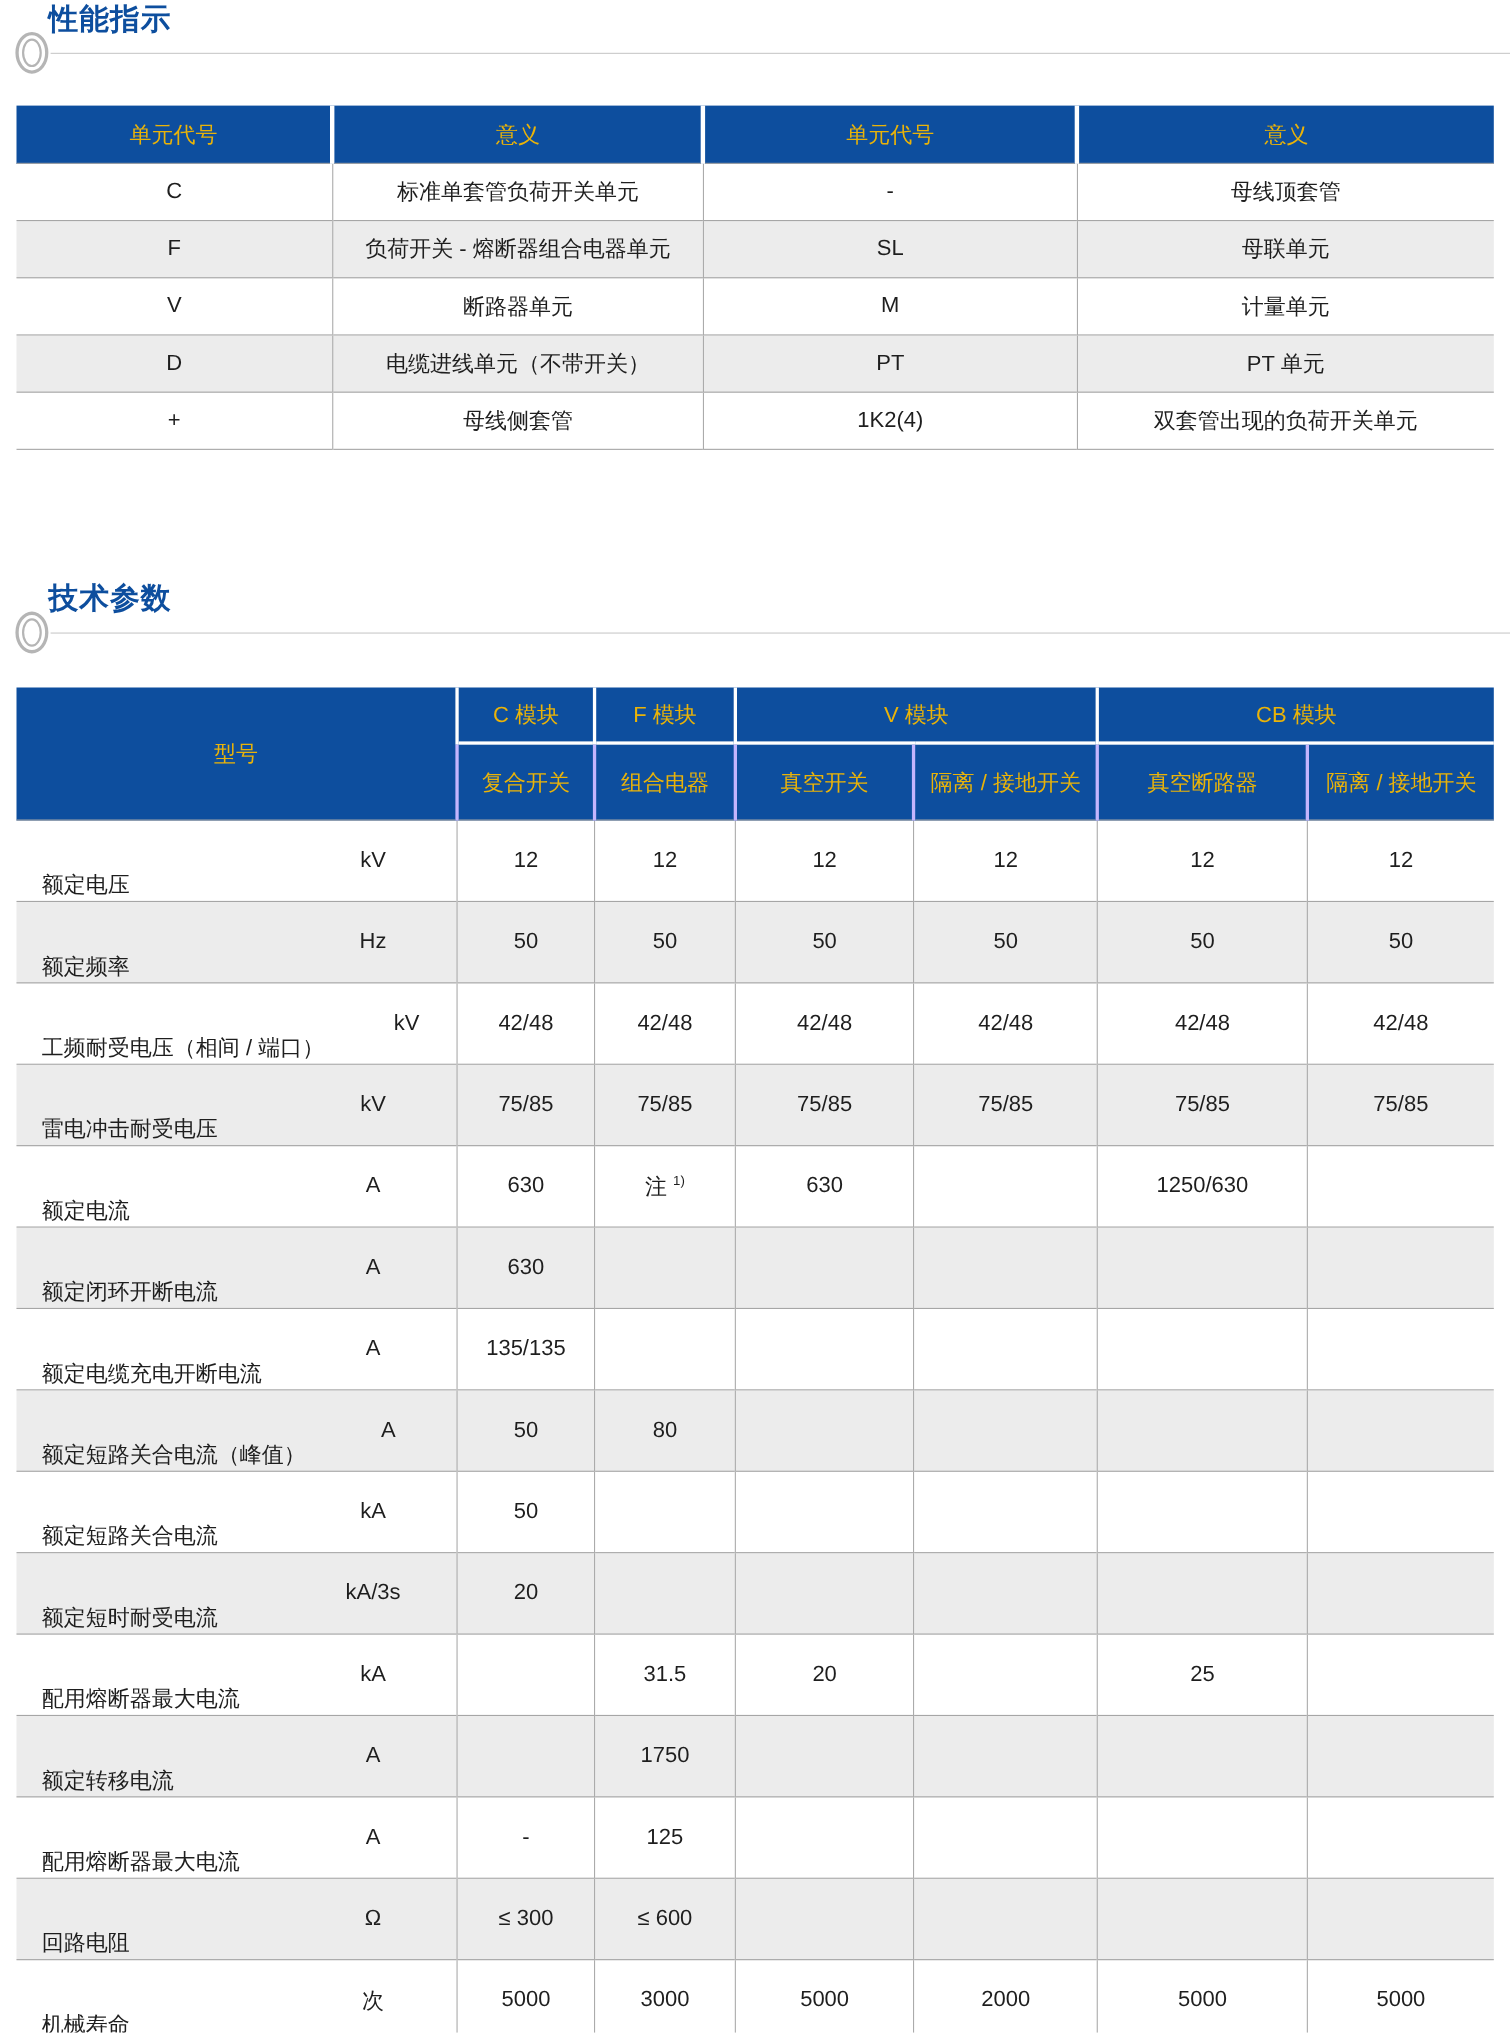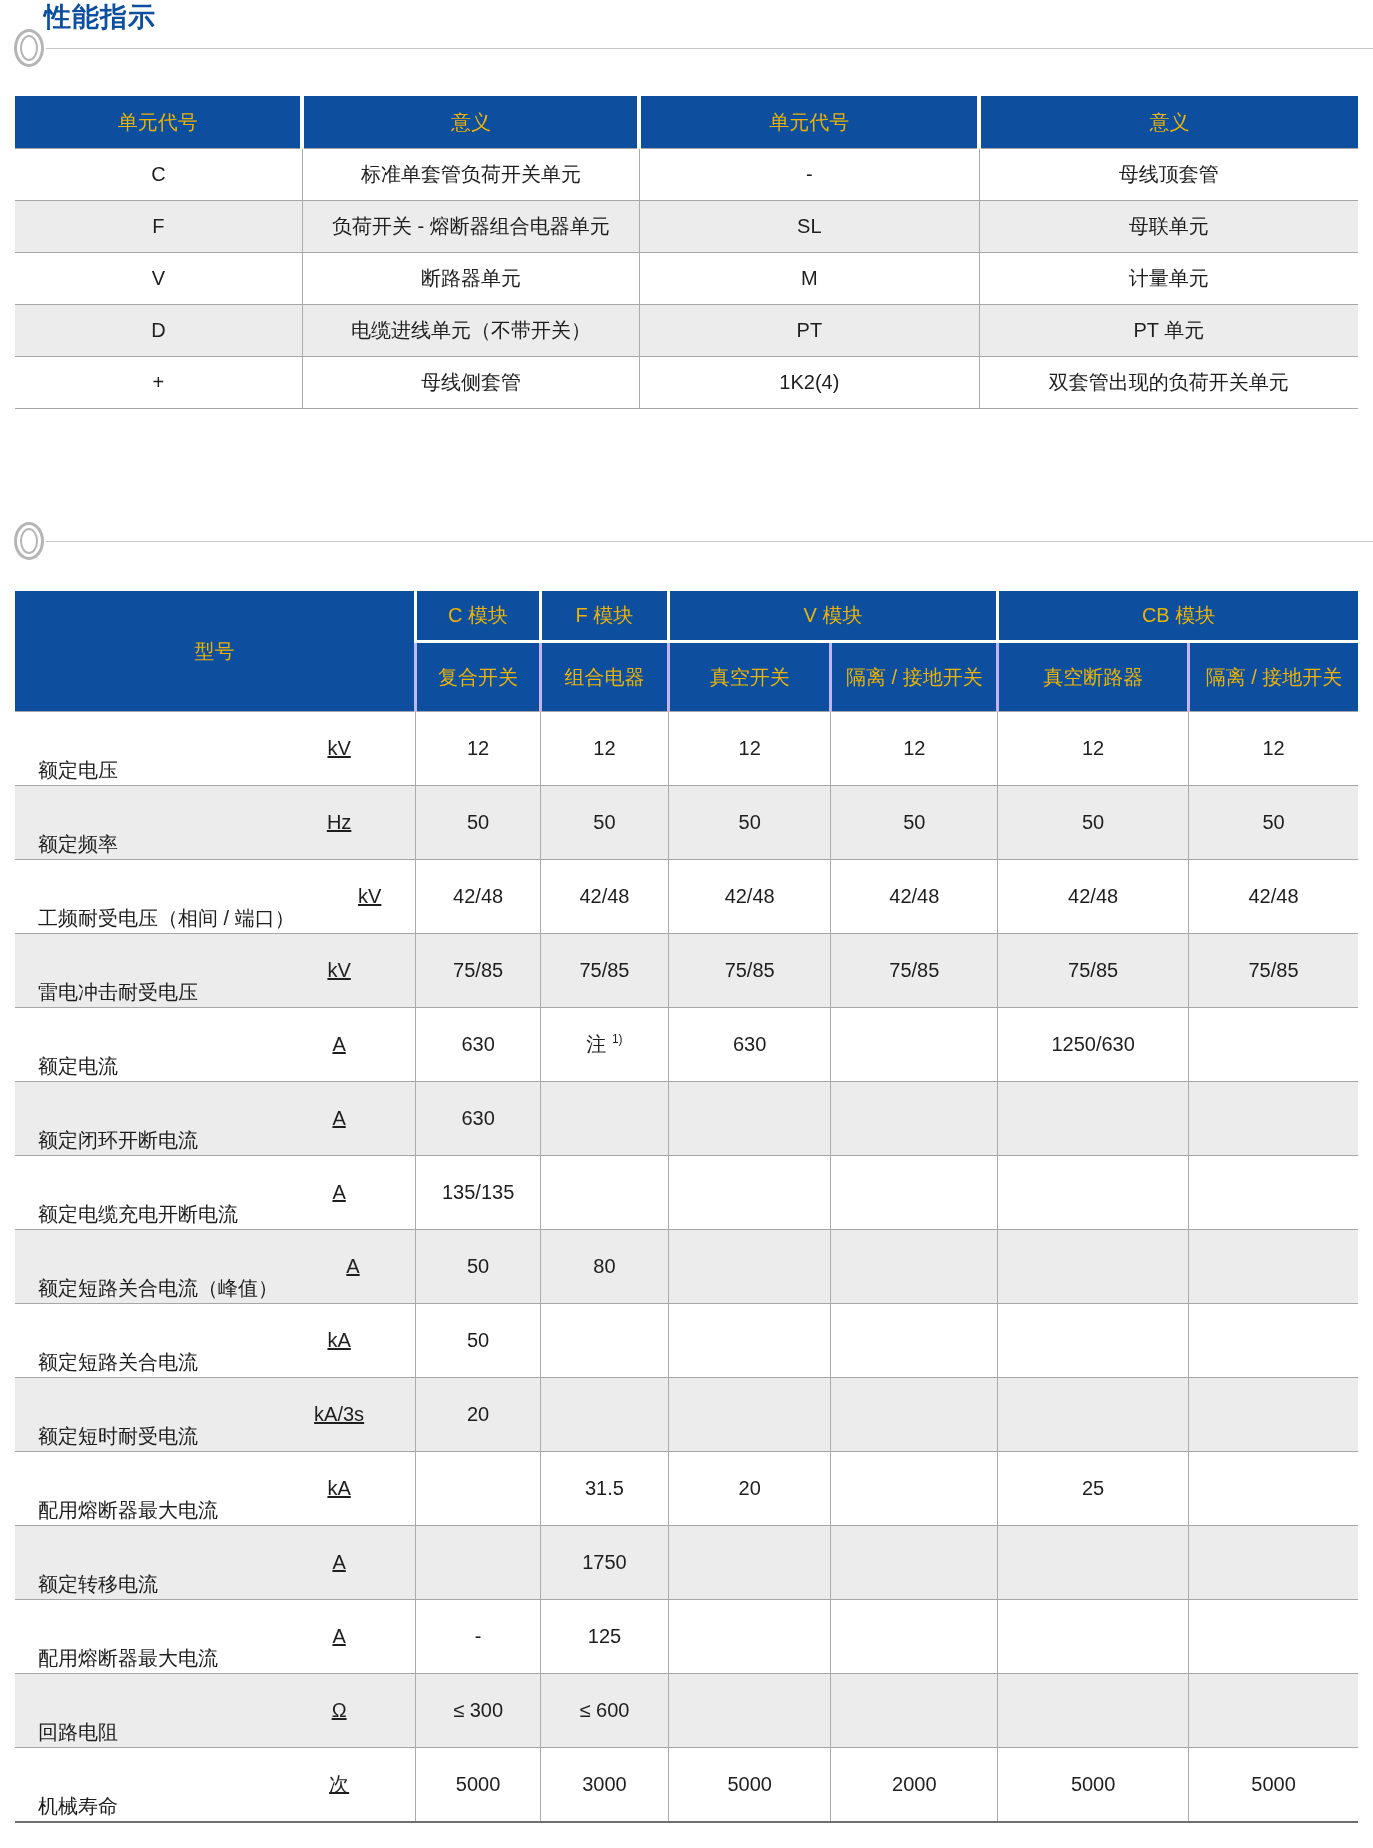--- a/index.html
+++ b/index.html
@@ -38,21 +38,21 @@
   
   .t2{margin-top:28px;border-bottom:2px solid #6e6e6e;}
   .t2 thead tr.h1 th{height:47px;}
   .t2 thead tr.h2r th{height:66px;border-top:3px solid #ffffff;}
   .t2 thead th + th{border-left:3px solid #ffffff;}
   .t2 thead tr.h2r th{border-left:3px solid #c4b5fd;}
   .t2 td{height:56px;border-top:1px solid #a6a6a6;}
   .t2 td.v{border-left:1px solid #ababab;}
   .pwrap{display:flex;align-items:center;width:100%;height:100%;}
   .pname{flex:1;text-align:left;padding-left:22px;white-space:nowrap;margin-top:44px;}
-  .punit{width:150px;text-align:center;flex:0 0 auto;text-decoration:underline;}
+  .punit{width:150px;text-align:center;flex:0 0 auto;}
   sup{font-size:12px;line-height:0;}
   
   .note{margin:118px 0 0 28px;font-size:20px;color:#1c1c1c;}
 </style>
 </head>
 <body>
 
 <div class="page">
 
   <div class="sec-head">
@@ -106,20 +106,21 @@
       <tr>
         <td>+</td>
         <td>母线侧套管</td>
         <td>1K2(4)</td>
         <td>双套管出现的负荷开关单元</td>
       </tr>
     </tbody>
   </table>
 
   <div class="sec-head second">
+    <h2 class="sec-title">技术参数</h2>
     <div class="rule">
       <span class="ring"></span>
       <span class="rule-line"></span>
     </div>
   </div>
 
   <table class="t2">
     <colgroup>
       <col style="width:29.8%">
         <col style="width:9.3%">

